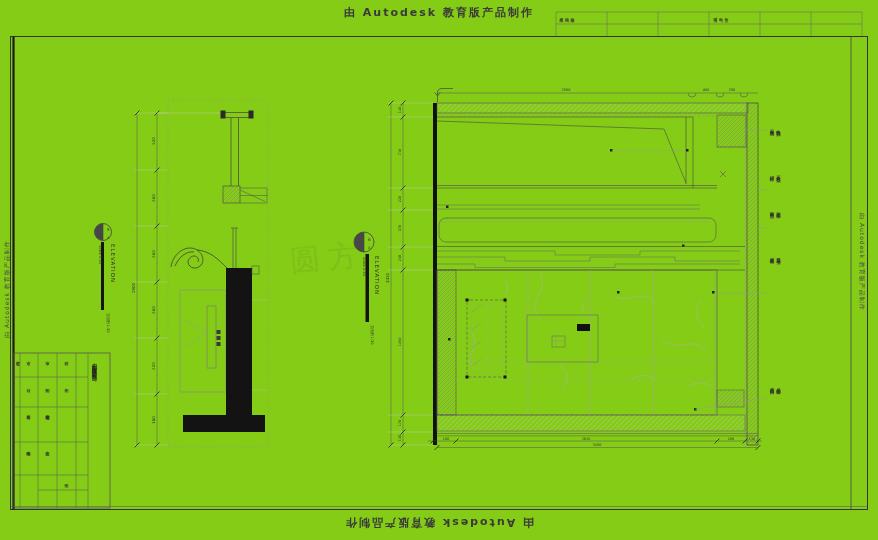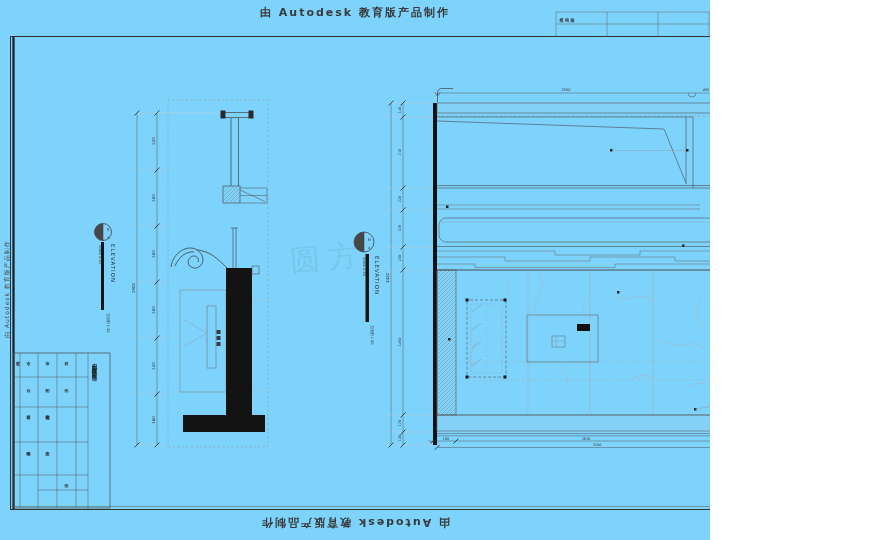--- a/index.html
+++ b/index.html
@@ -1,16 +1,16 @@
 <!DOCTYPE html>
 <html><head>
 <meta charset="utf-8">
 <style>
   html,body{margin:0;padding:0;background:#fff;}
-  .page{position:relative;width:710px;height:540px;background:#7dd3fc;overflow:hidden;
+  .page{position:relative;width:878px;height:540px;background:#84cc16;overflow:hidden;
         font-family:"DejaVu Sans",sans-serif;color:#222;}
   .wm-top{position:absolute;left:0;right:0;top:5px;text-align:center;font-size:11px;
           font-weight:bold;color:#3a3a3a;letter-spacing:2px;}
   .wm-bottom{position:absolute;left:0;right:0;top:515px;text-align:center;font-size:11px;
           font-weight:bold;color:#3a3a3a;letter-spacing:2px;transform:rotate(180deg);}
   .wm-left{position:absolute;left:3px;top:338px;transform-origin:0 0;transform:rotate(-90deg);
           font-size:6px;color:#4a4a4a;white-space:nowrap;letter-spacing:1px;}
   .wm-right{position:absolute;left:866px;top:213px;transform-origin:0 0;transform:rotate(90deg);
           font-size:6px;color:#4a4a4a;white-space:nowrap;letter-spacing:1px;}
   .wm-center{position:absolute;left:290px;top:238px;font-size:30px;letter-spacing:8px;

